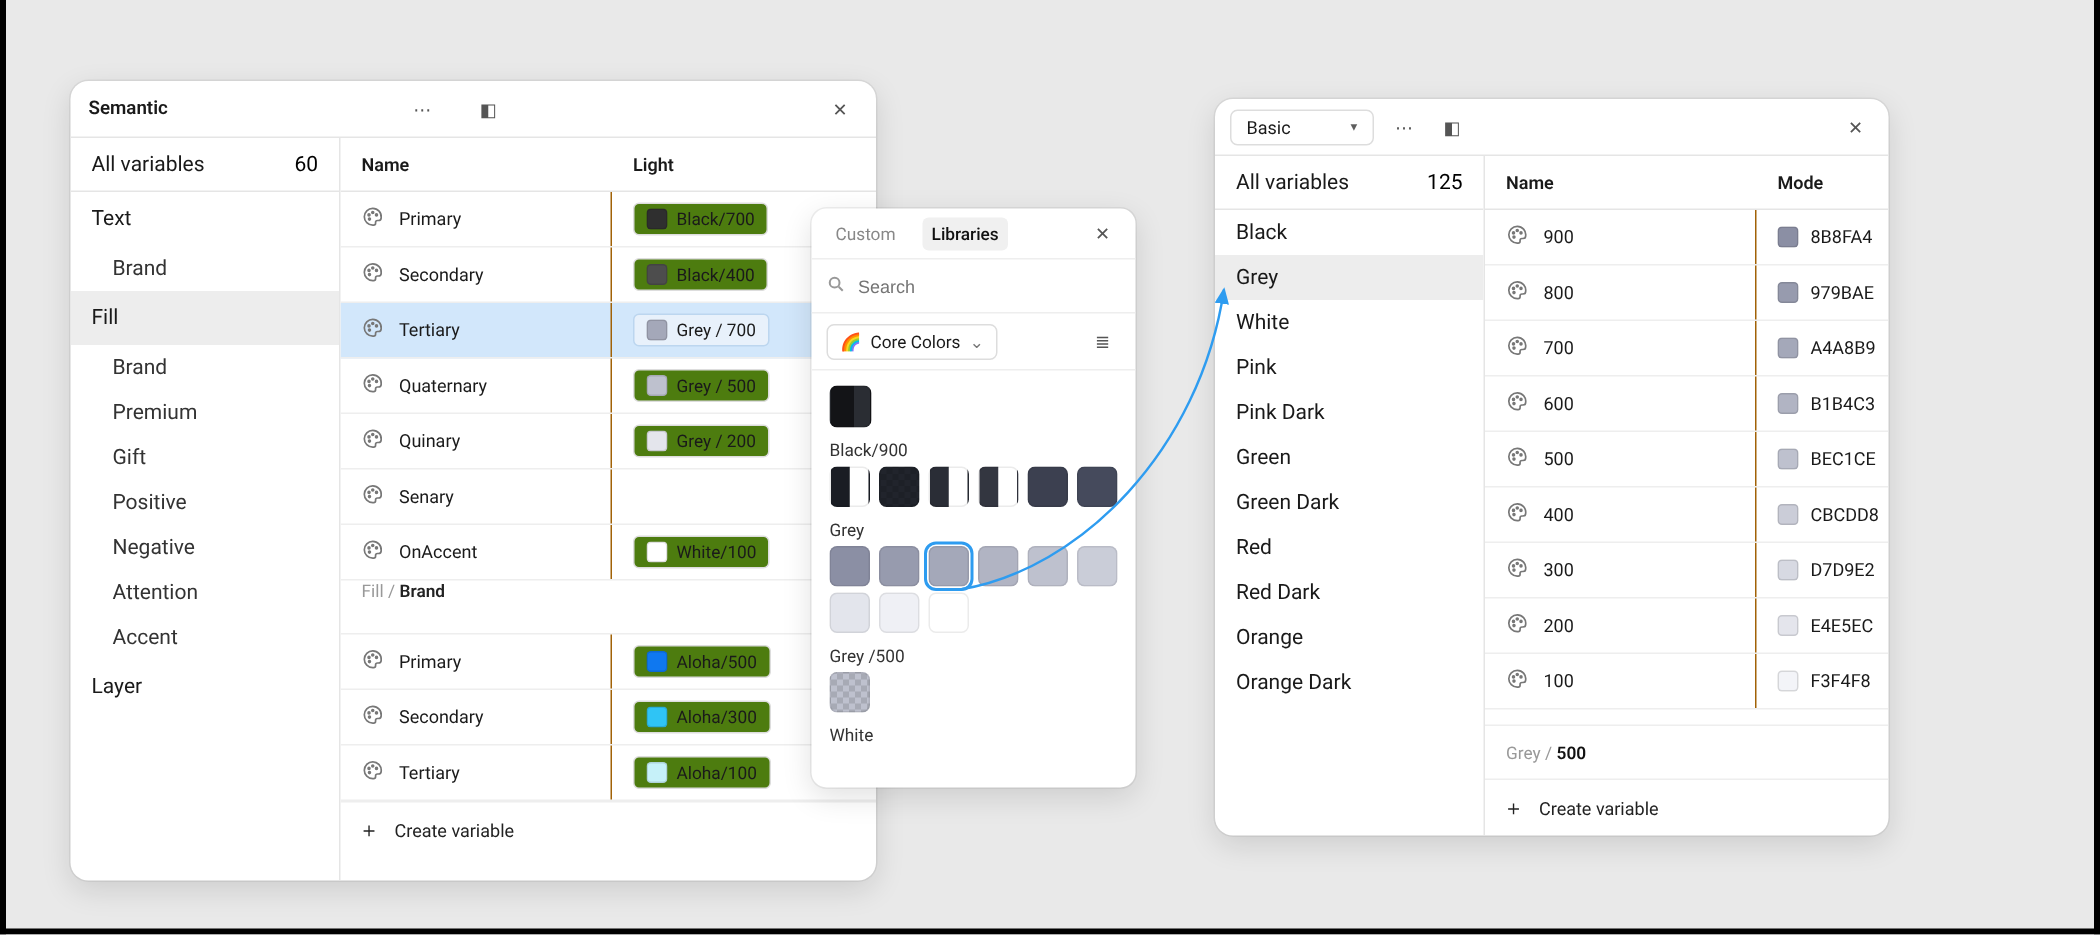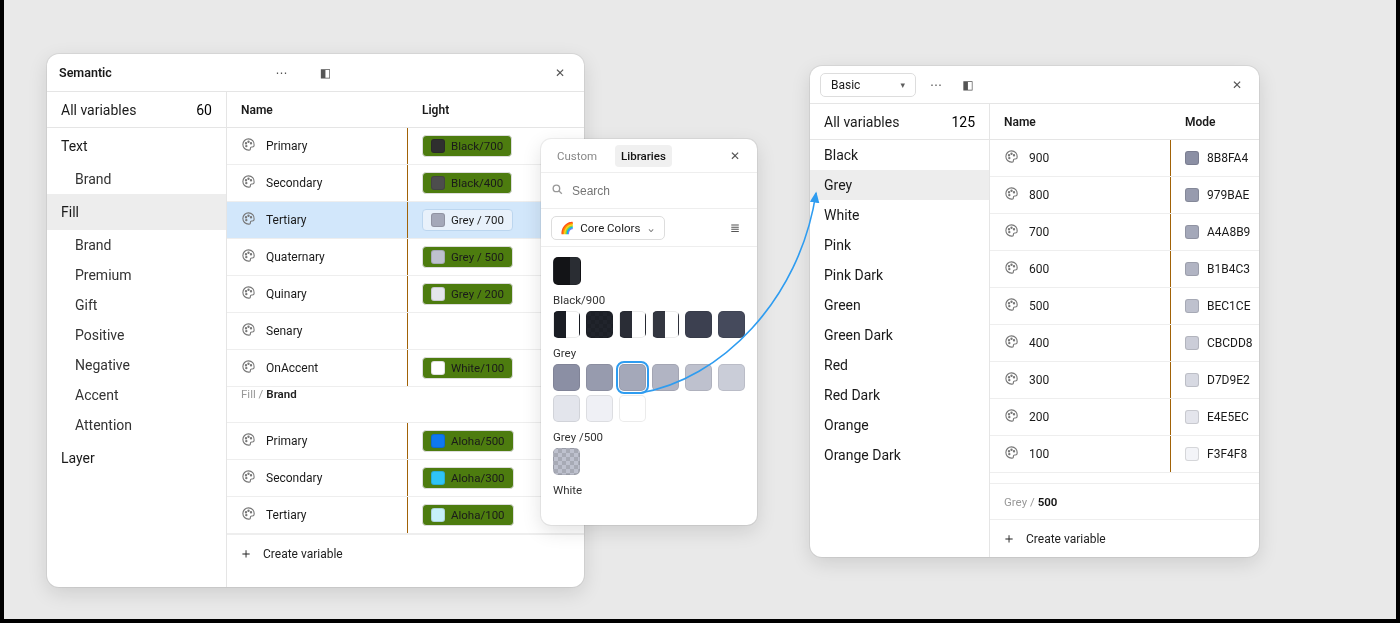--- a/index.html
+++ b/index.html
@@ -197,24 +197,24 @@
         <div class="side-row child">
           <span>Gift</span>
         </div>
         <div class="side-row child">
           <span>Positive</span>
         </div>
         <div class="side-row child">
           <span>Negative</span>
         </div>
         <div class="side-row child">
+          <span>Attention</span>
+        </div>
+        <div class="side-row child">
           <span>Accent</span>
-        </div>
-        <div class="side-row child">
-          <span>Attention</span>
         </div>
         <div class="side-row group ">
           <span>Layer</span>
         </div>
       </div>
     <div class="main" id="left-main">
         <div class="col-headers">
     <div class="c1">Name</div>
     <div class="c2">Light</div>
         </div>

